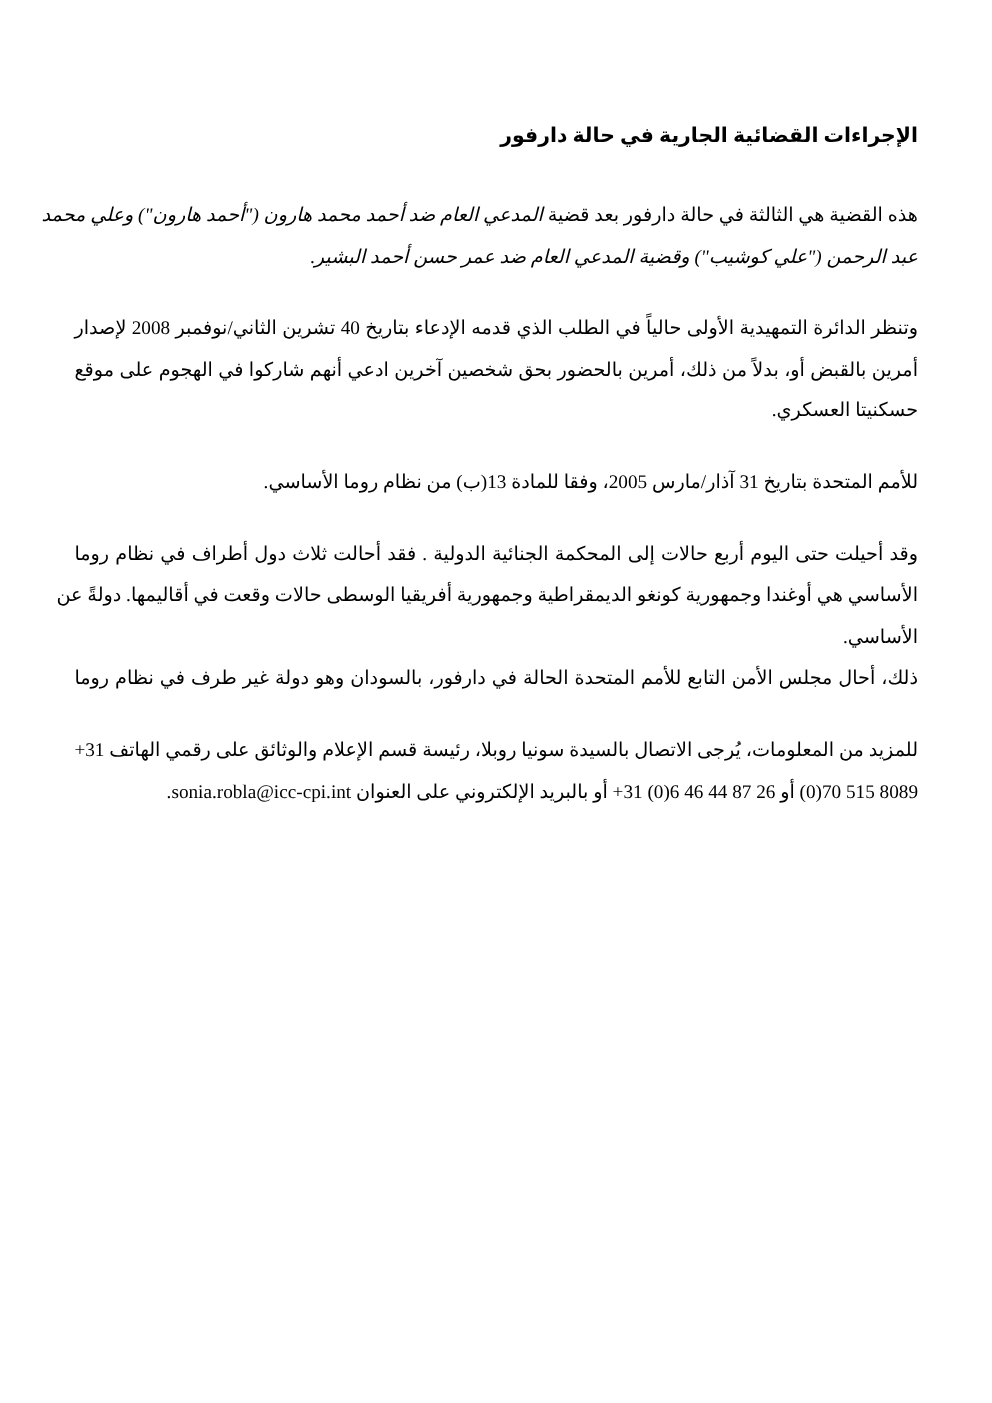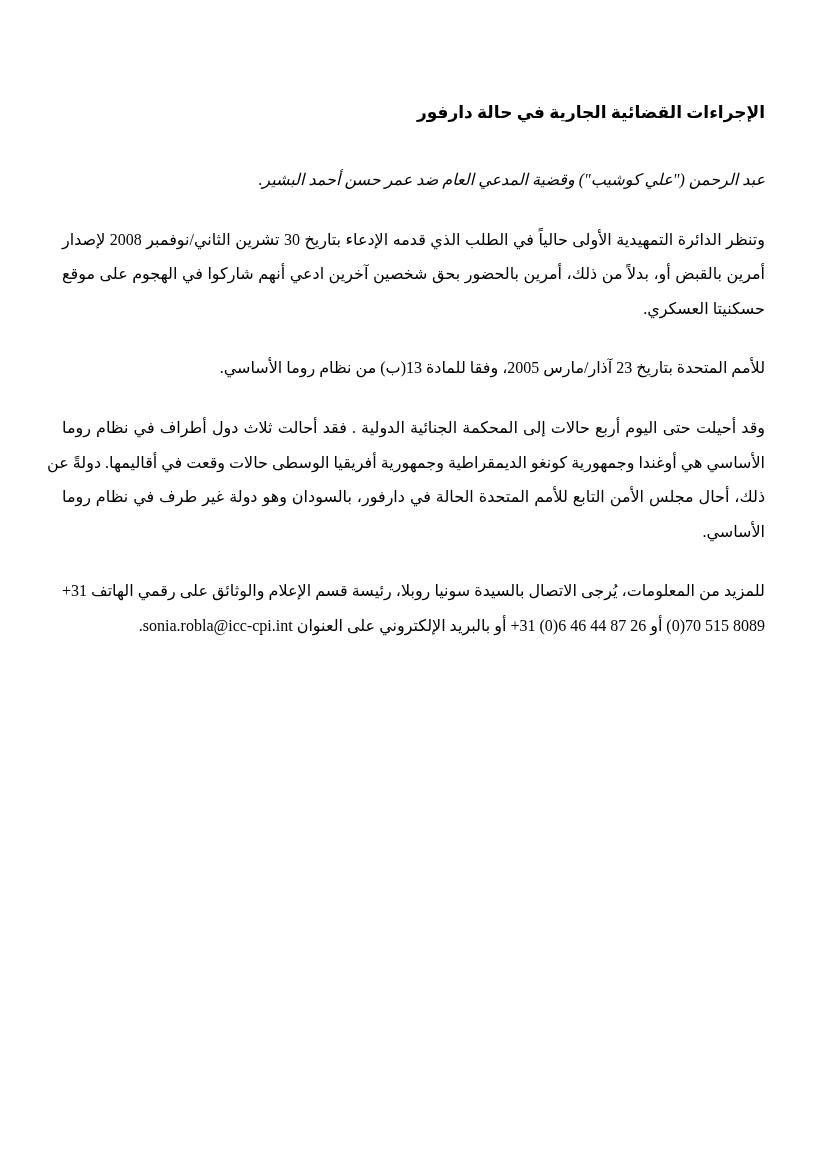--- a/index.html
+++ b/index.html
@@ -51,39 +51,40 @@
   }
 </style>
 </head>
 <body>
 
 <div class="page">
 
   <div class="title">الإجراءات القضائية الجارية في حالة دارفور</div>
 
   <div class="para">
+    <div class="line just"><span>هذه القضية هي الثالثة في حالة دارفور بعد قضية </span><span class="it">المدعي العام ضد أحمد محمد هارون ("أحمد هارون") وعلي محمد</span></div>
     <div class="line"><span class="it">عبد الرحمن ("علي كوشيب") وقضية المدعي العام ضد عمر حسن أحمد البشير</span><span>.</span></div>
   </div>
 
 
   <div class="para">
-    <div class="line just">وتنظر الدائرة التمهيدية الأولى حالياً في الطلب الذي قدمه الإدعاء بتاريخ 30 تشرين الثاني/نوفمبر 2008 لإصدار</div>
+    <div class="line just">وتنظر الدائرة التمهيدية الأولى حالياً في الطلب الذي قدمه الإدعاء بتاريخ 40 تشرين الثاني/نوفمبر 2008 لإصدار</div>
     <div class="line just">أمرين بالقبض أو، بدلاً من ذلك، أمرين بالحضور بحق شخصين آخرين ادعي أنهم شاركوا في الهجوم على موقع</div>
     <div class="line">حسكنيتا العسكري.</div>
   </div>
 
   <div class="para">
-    <div class="line">للأمم المتحدة بتاريخ 23 آذار/مارس 2005، وفقا للمادة 13(ب) من نظام روما الأساسي.</div>
+    <div class="line">للأمم المتحدة بتاريخ 31 آذار/مارس 2005، وفقا للمادة 13(ب) من نظام روما الأساسي.</div>
   </div>
 
   <div class="para">
     <div class="line just">وقد أحيلت حتى اليوم أربع حالات إلى المحكمة الجنائية الدولية . فقد أحالت ثلاث دول أطراف في نظام روما</div>
     <div class="line just">الأساسي هي أوغندا وجمهورية كونغو الديمقراطية وجمهورية أفريقيا الوسطى حالات وقعت في أقاليمها. دولةً عن</div>
+    <div class="line">الأساسي.</div>
     <div class="line just">ذلك، أحال مجلس الأمن التابع للأمم المتحدة الحالة في دارفور، بالسودان وهو دولة غير طرف في نظام روما</div>
-    <div class="line">الأساسي.</div>
   </div>
 
   <div class="para">
     <div class="line just"><span>للمزيد من المعلومات، يُرجى الاتصال بالسيدة سونيا روبلا، رئيسة قسم الإعلام والوثائق على رقمي الهاتف </span><span class="num" dir="ltr">+31</span></div>
     <div class="line"><span class="num" dir="ltr">(0)70 515 8089</span><span> أو </span><span class="num" dir="ltr">+31 (0)6 46 44 87 26</span><span> أو بالبريد الإلكتروني على العنوان </span><span class="num" dir="ltr">sonia.robla@icc-cpi.int</span><span>.</span></div>
   </div>
 
 </div>
 
 </body></html>

